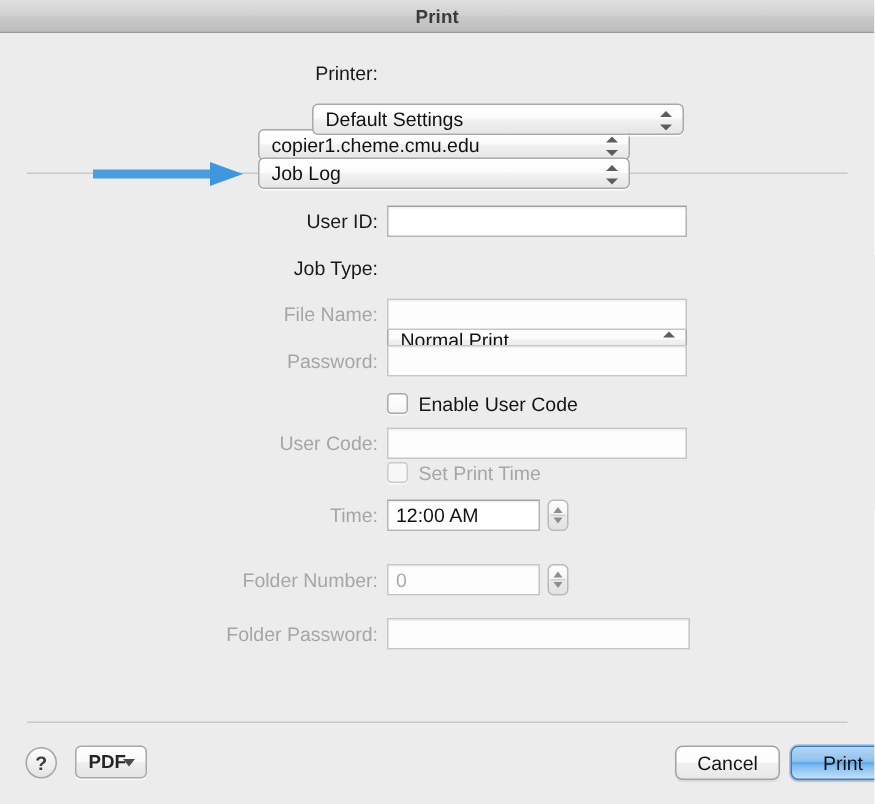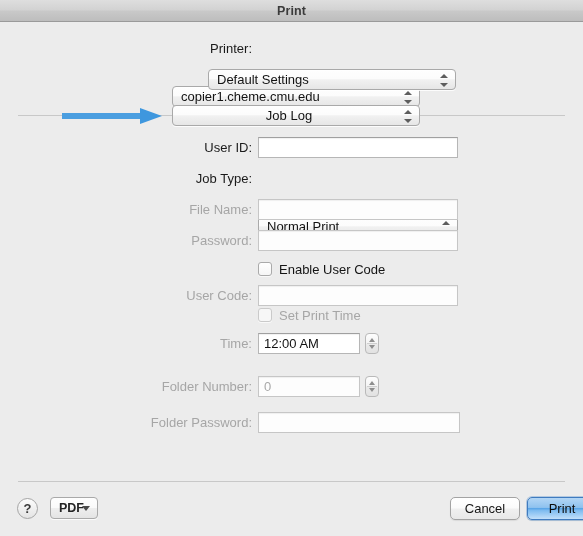--- a/index.html
+++ b/index.html
@@ -311,21 +311,21 @@
         <div class="popup-arrows">
             <i class="up"></i>
             <i class="down"></i>
           </div>
       </div>
     </div>
 
     <div class="hline" style="left:18px; top:92px; width:154px;"></div>
     <div class="hline" style="left:420px; top:92px; width:145px;"></div>
 
-    <div class="popup" style="left:172px; width:248px; top:82px;text-align:center;">
+    <div class="popup" style="left:172px; width:248px; top:82px;">
       <div class="popup-text">Job Log</div>
       <div class="popup-arrows">
           <i class="up"></i>
           <i class="down"></i>
         </div>
     </div>
 
     <div class="row" style="top:114px;">
       <div class="lbl">User ID:</div>
       <div class="field" style="left:258px; width:200px; top:0;">

